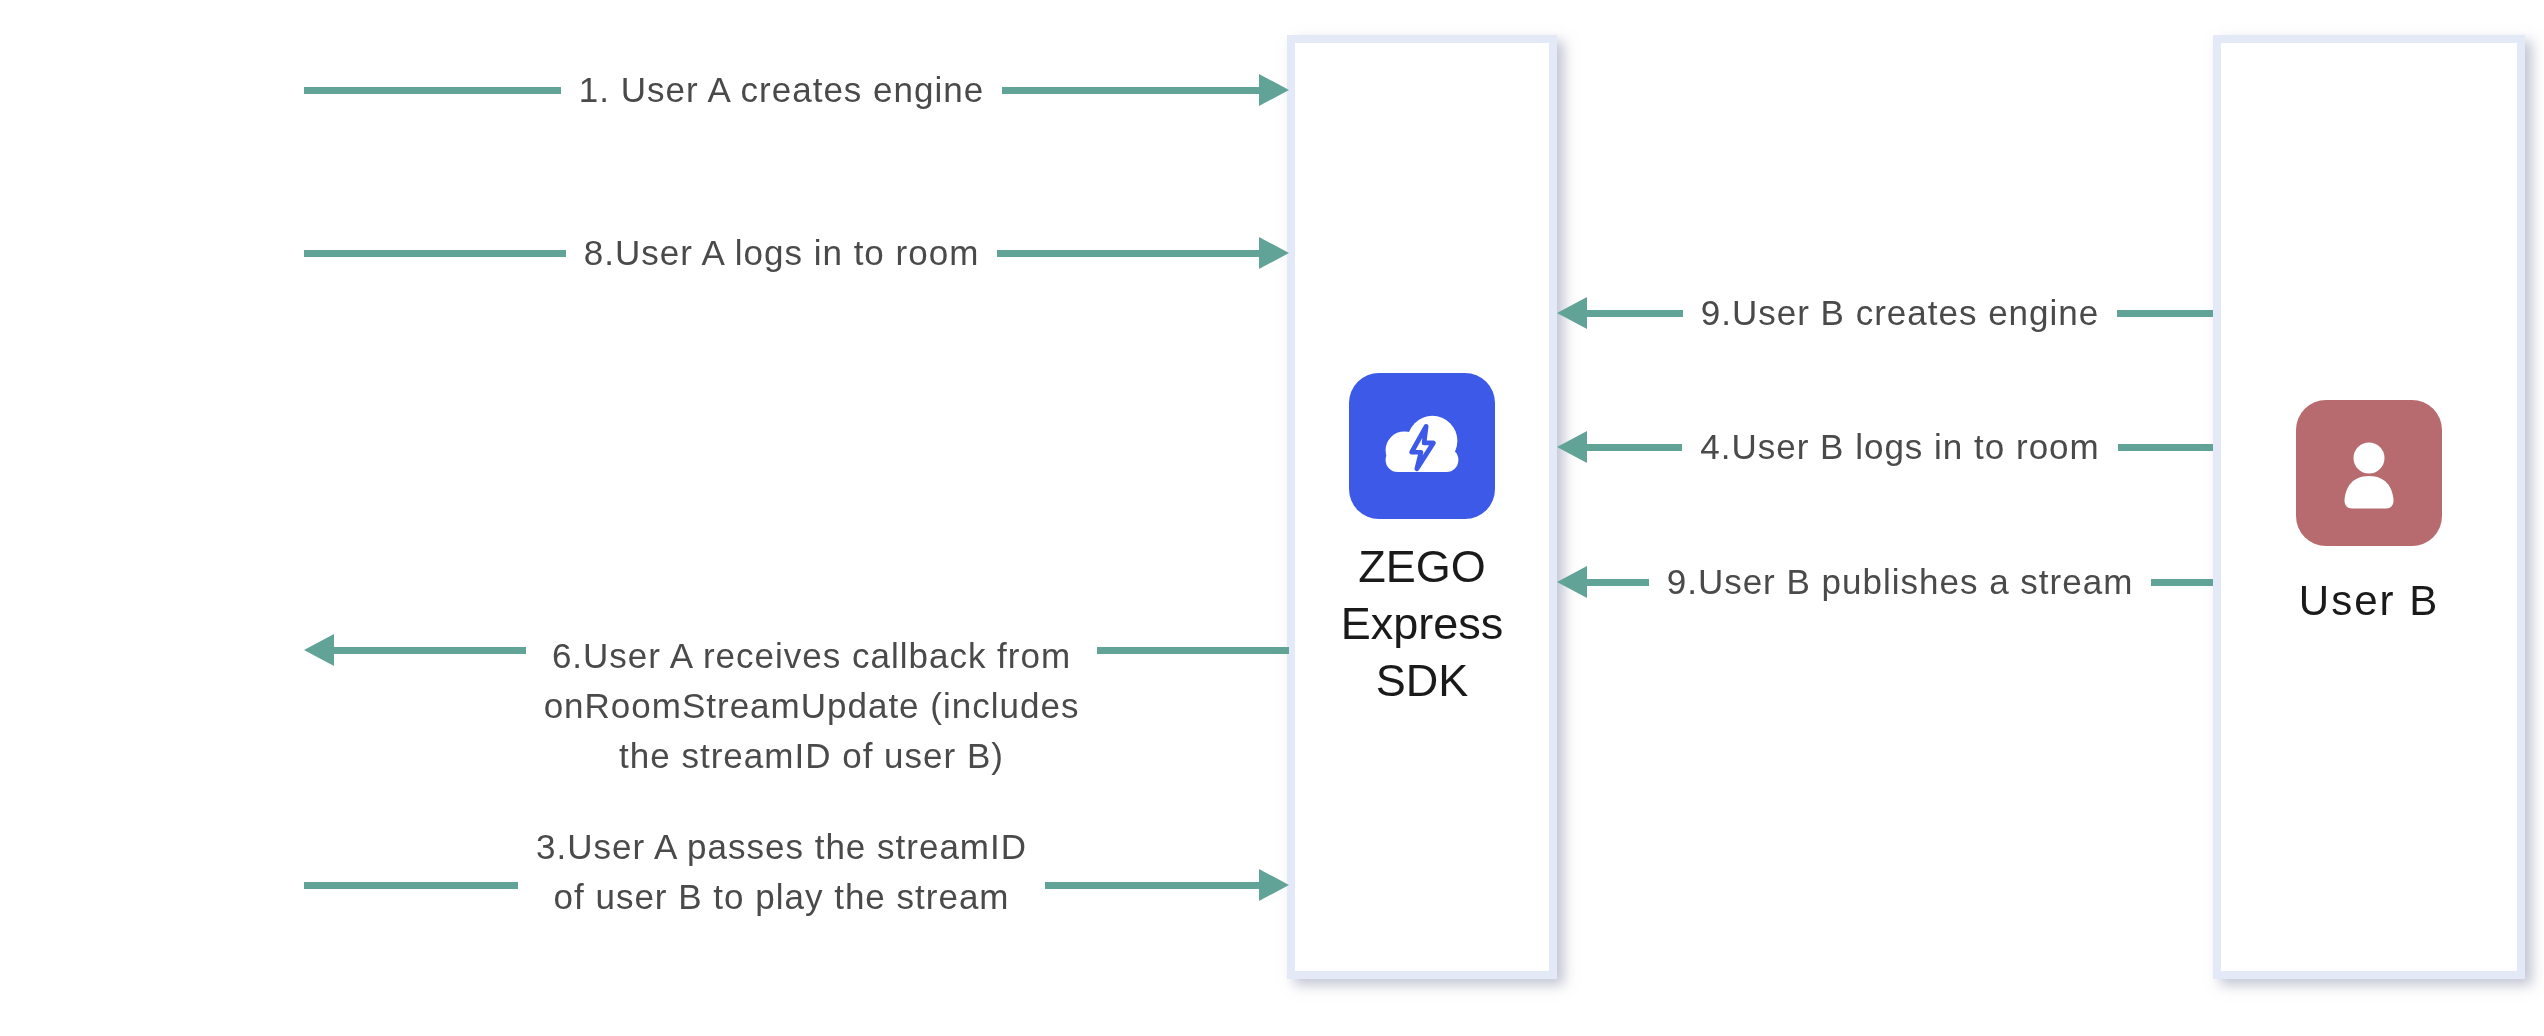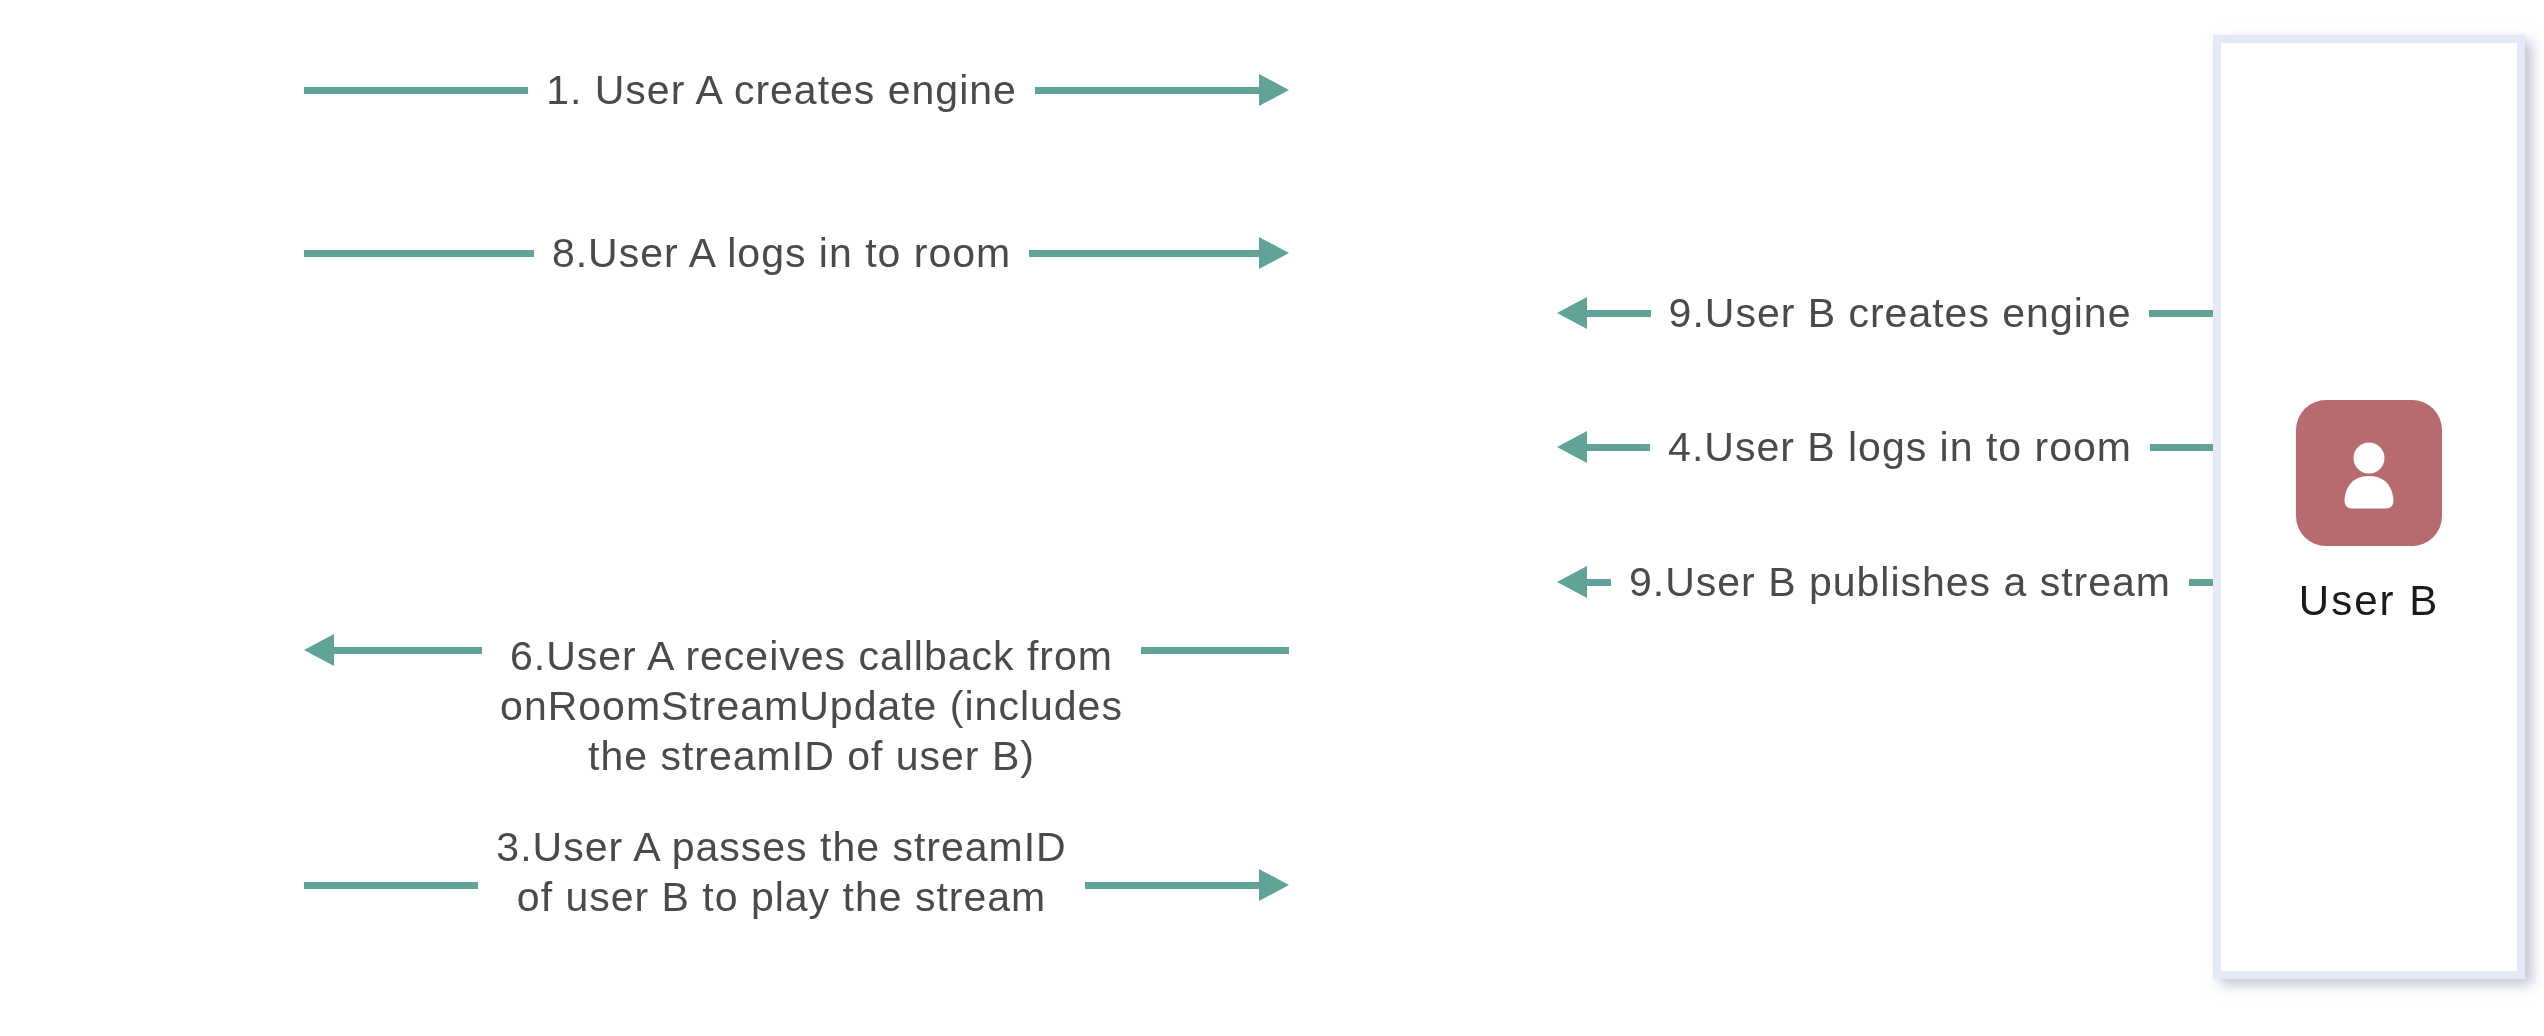--- a/index.html
+++ b/index.html
@@ -45,37 +45,50 @@
     color:var(--actor-text);text-align:center;white-space:pre-line;
   }
   .msg{
     position:absolute;height:0;
     display:flex;align-items:center;
   }
   .seg{flex:1;height:7px;background:var(--arrow);}
   .msg-label{
     flex:0 0 auto;
     padding:0 18px;
-    font-size:41px;line-height:50px;letter-spacing:1px;
+    font-size:35px;line-height:50px;letter-spacing:1px;
     color:var(--label-text);
     white-space:pre-line;text-align:center;
     position:relative;
   }
   .shift-down{top:50px;margin-top:12px;}
   .shift-up{top:-13px;}
   .head{width:0;height:0;flex:0 0 auto;}
   .head-r{border-top:16px solid transparent;border-bottom:16px solid transparent;border-left:30px solid var(--arrow);}
   .head-l{border-top:16px solid transparent;border-bottom:16px solid transparent;border-right:30px solid var(--arrow);}
 </style>
 </head>
 <body>
 
 <div class="canvas">
 
 
+  <div class="lifeline" style="left:1287px;width:270px;">
+    <div class="avatar avatar-sdk" style="top:330px;">
+      <svg width="104" height="104" viewBox="0 0 100 100">
+        <circle cx="33" cy="54" r="18" fill="#ffffff"></circle>
+        <circle cx="60" cy="45" r="24" fill="#ffffff"></circle>
+        <rect x="15" y="52" width="70" height="23" rx="11.5" fill="#ffffff"></rect>
+        <path d="M54 31 L40 56 L49 56 L45 72 L61 47 L52 47 Z" fill="#ffffff" stroke="#3D59E8" stroke-width="4.5" stroke-linejoin="round" stroke-linecap="round"></path>
+      </svg>
+    </div>
+    <div class="sdk-name" style="top:495px;">ZEGO
+Express
+SDK</div>
+  </div>
 
   <div class="lifeline" style="left:2213px;width:312px;">
     <div class="avatar avatar-b" style="top:357px;">
       <svg width="100" height="100" viewBox="0 0 100 100">
         <circle cx="50" cy="35" r="15.5" fill="#ffffff"></circle>
         <path fill="#ffffff" d="M50 53 C33.5 53 26.5 64 25.5 77 C25.2 82 28.5 85.5 33 85.5 L67 85.5 C71.5 85.5 74.8 82 74.5 77 C73.5 64 66.5 53 50 53 Z"></path>
       </svg>
     </div>
     <div class="actor-name" style="top:534px;">User B</div>
   </div>

